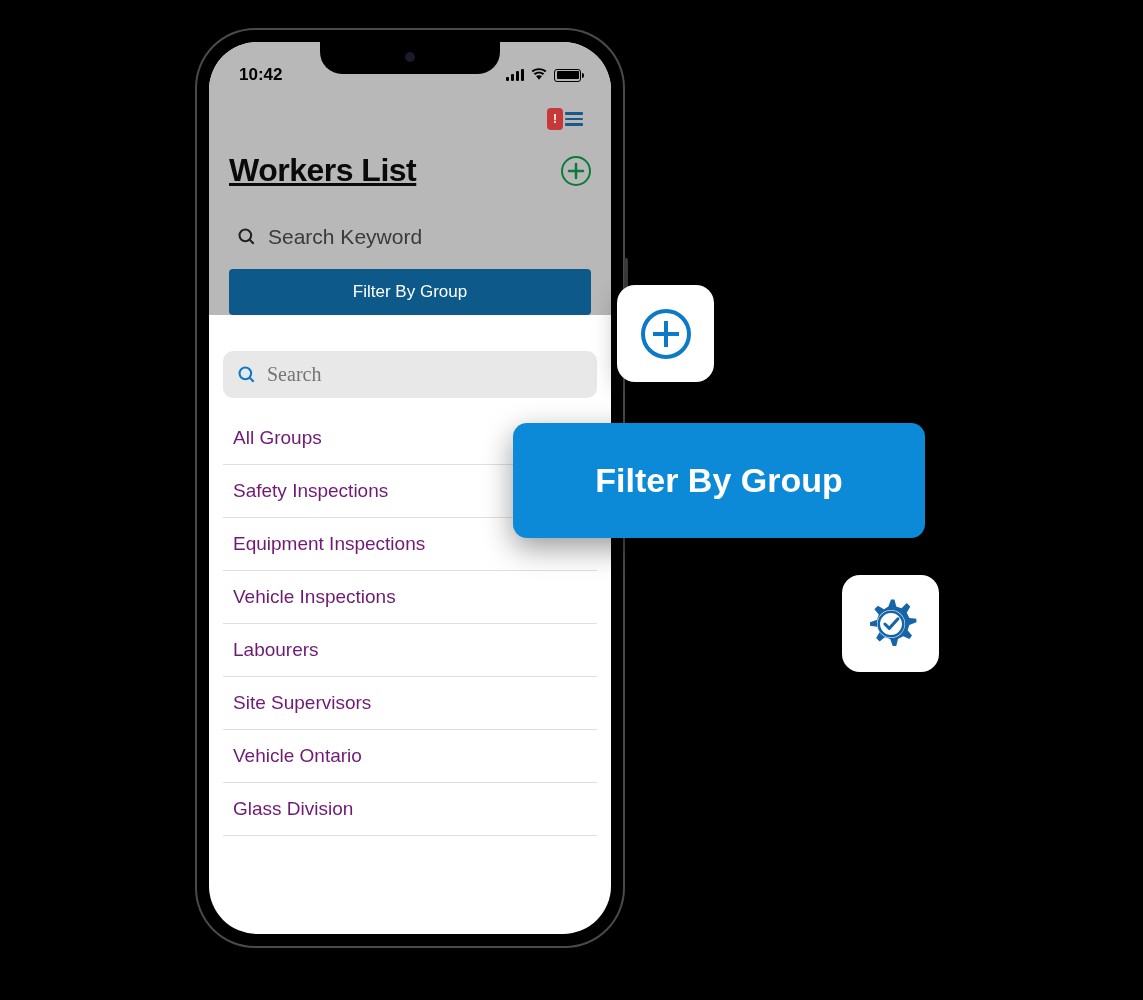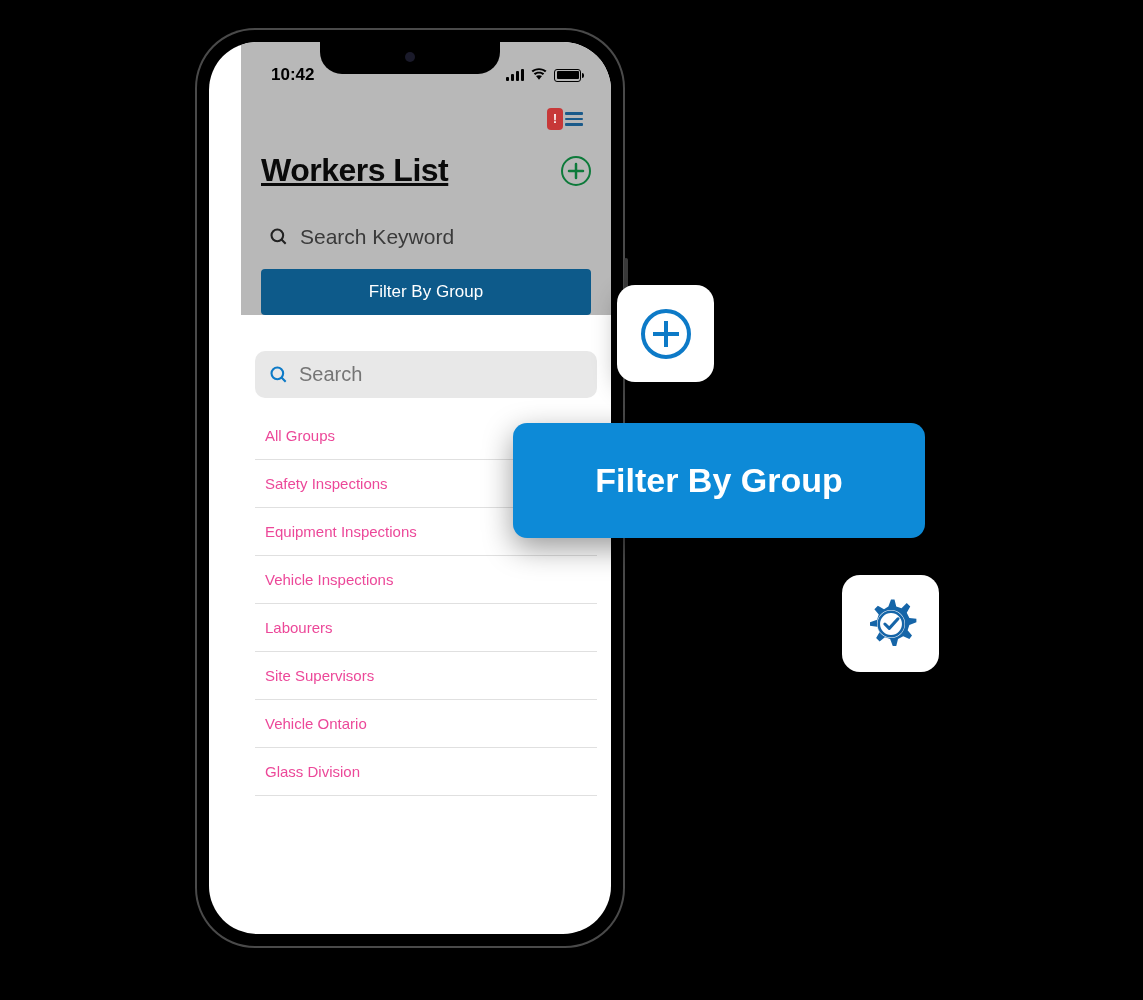--- a/index.html
+++ b/index.html
@@ -30,21 +30,20 @@
       box-shadow: 0 0 0 2px #4a4a4a inset;
     }
     
     .phone-screen {
       width: 100%;
       height: 100%;
       background: #fff;
       border-radius: 48px;
       overflow: hidden;
       position: relative;
-      padding-left: 32px;
     }
     
     .notch {
       position: absolute;
       top: 0;
       left: 50%;
       transform: translateX(-50%);
       width: 180px;
       height: 32px;
       background: #000;
@@ -261,30 +260,31 @@
       flex-shrink: 0;
     }
     
     .search-field-input {
       border: none;
       background: transparent;
       font-size: 20px;
       color: #555;
       outline: none;
       width: 100%;
+      font-family: Liberation Serif, serif;
     }
     
     .group-list {
       list-style: none;
     }
     
     .group-item {
       padding: 15px 10px;
-      font-size: 15px;
-      color: #ec4899;
+      font-size: 19px;
+      color: #701a75;
       border-bottom: 1px solid #e0e0e0;
       cursor: pointer;
     }
     
     
     .float-card {
       position: absolute;
       background: #fff;
       border-radius: 18px;
       box-shadow: 0 8px 25px rgba(0,0,0,0.3);

